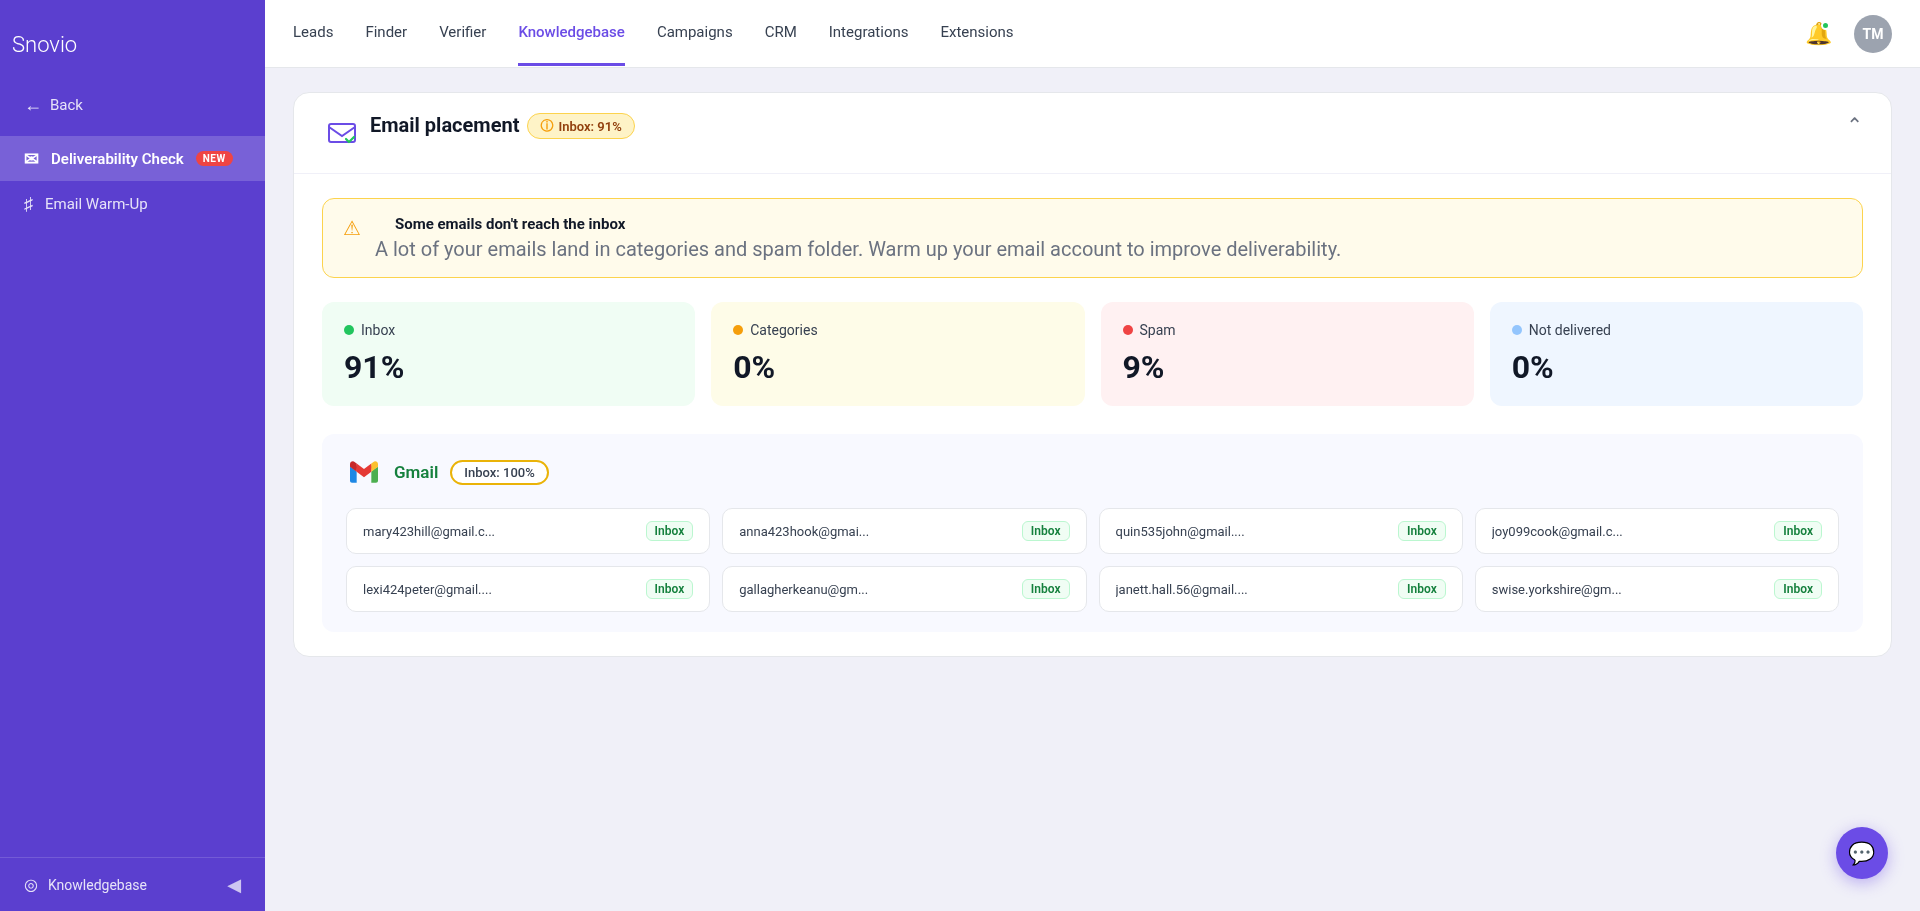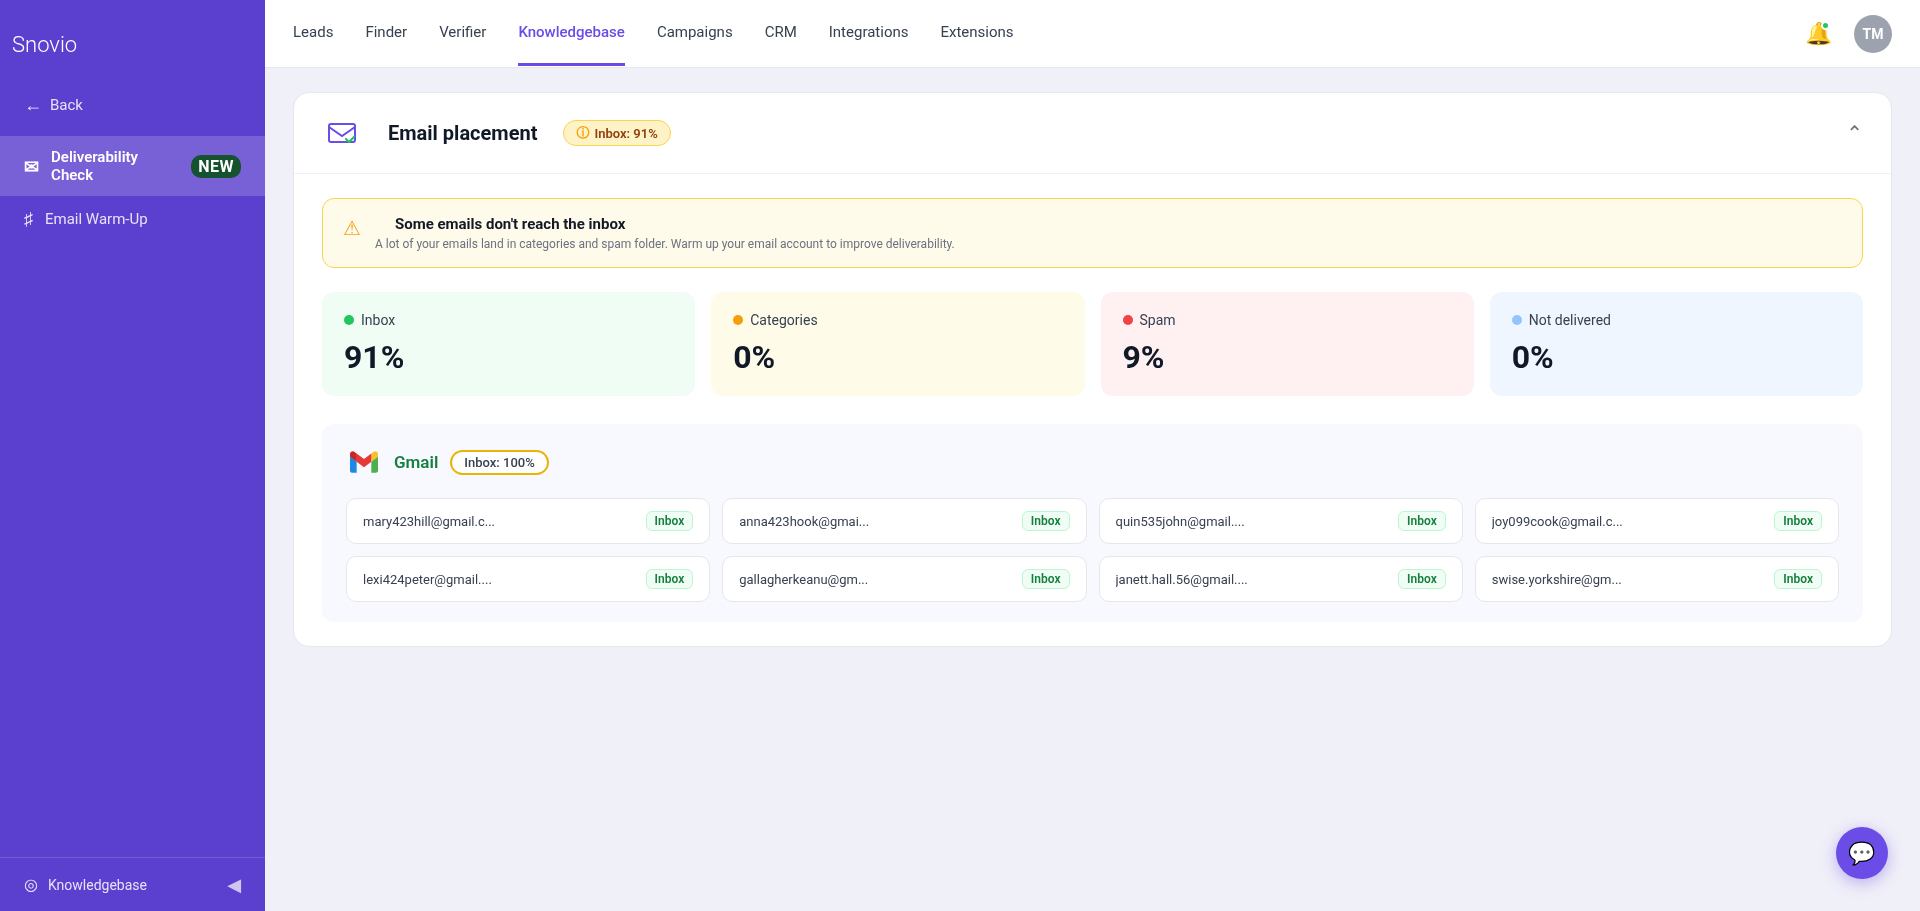--- a/index.html
+++ b/index.html
@@ -52,23 +52,23 @@
       font-size: 15px;
       border-radius: 0;
       position: relative;
     }
     .sidebar-item.active {
       background: rgba(255,255,255,0.18);
       color: white;
       font-weight: 600;
     }
     .new-badge {
-      background: #14532d;
+      background: #ef4444;
       color: white;
-      font-size: 16px;
+      font-size: 10px;
       font-weight: 700;
       padding: 2px 7px;
       border-radius: 10px;
       letter-spacing: 0.5px;
     }
     .sidebar-footer {
       padding: 16px 24px;
       border-top: 1px solid rgba(255,255,255,0.15);
       display: flex;
       align-items: center;
@@ -171,24 +171,24 @@
 
     
     .card {
       background: white;
       border-radius: 16px;
       border: 1px solid #e5e7eb;
       overflow: hidden;
     }
     .card-header {
       display: flex;
-      align-items: center;
+      align-items: flex-start;
       padding: 20px 28px;
       border-bottom: 1px solid #f0f0f8;
-      gap: 26px;
+      gap: 8px;
     }
     .card-header-icon {
       width: 40px;
       height: 40px;
       display: flex;
       align-items: center;
       justify-content: center;
       color: #6b4ce6;
       font-size: 24px;
     }
@@ -223,21 +223,21 @@
       background: #fffbeb;
       border: 1px solid #fcd34d;
       border-radius: 12px;
       padding: 16px 20px;
       display: flex;
       gap: 14px;
       margin-bottom: 24px;
     }
     .warning-icon { font-size: 20px; color: #f59e0b; flex-shrink: 0; margin-top: 1px; }
     .warning-title { font-weight: 700; font-size: 15px; color: #111827; margin-bottom: 4px; margin-left: 20px; }
-    .warning-text { font-size: 12px; color: #6b7280; }
+    .warning-text { font-size: 20px; color: #6b7280; }
 
     
     .stats-grid {
       display: grid;
       grid-template-columns: repeat(4, 1fr);
       gap: 16px;
       margin-bottom: 28px;
     }
     .stat-card {
       border-radius: 12px;

